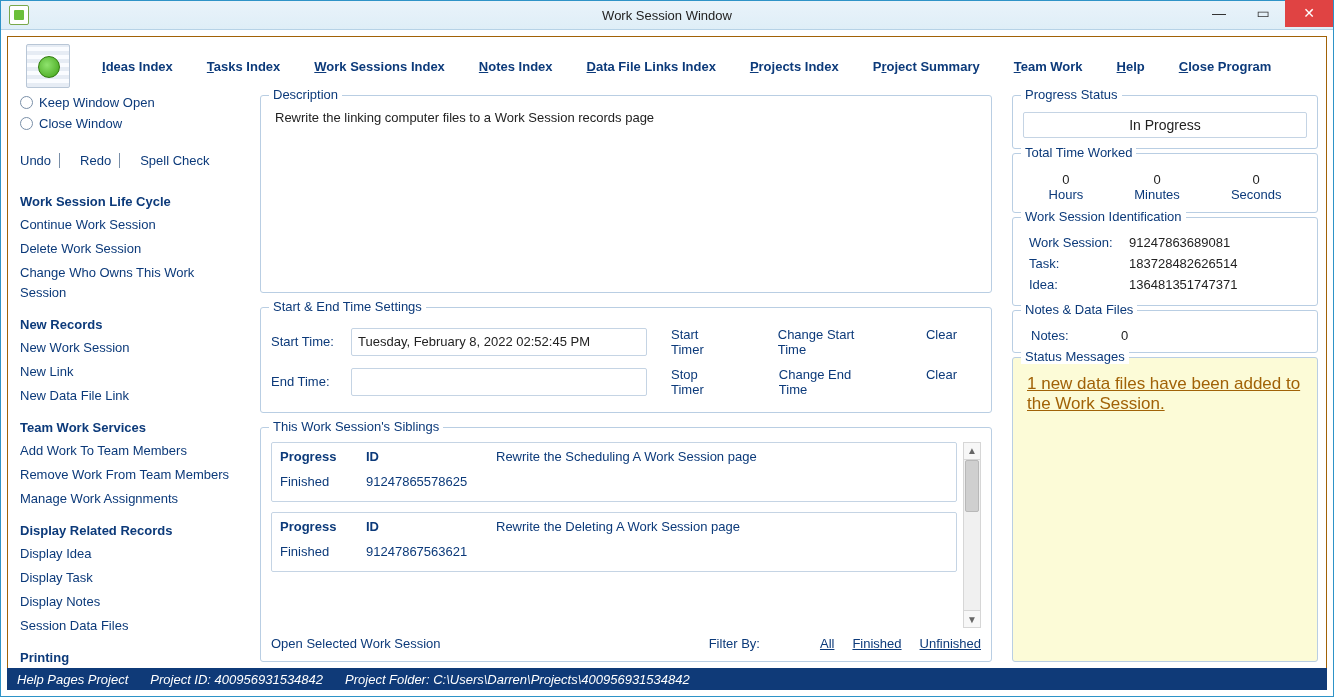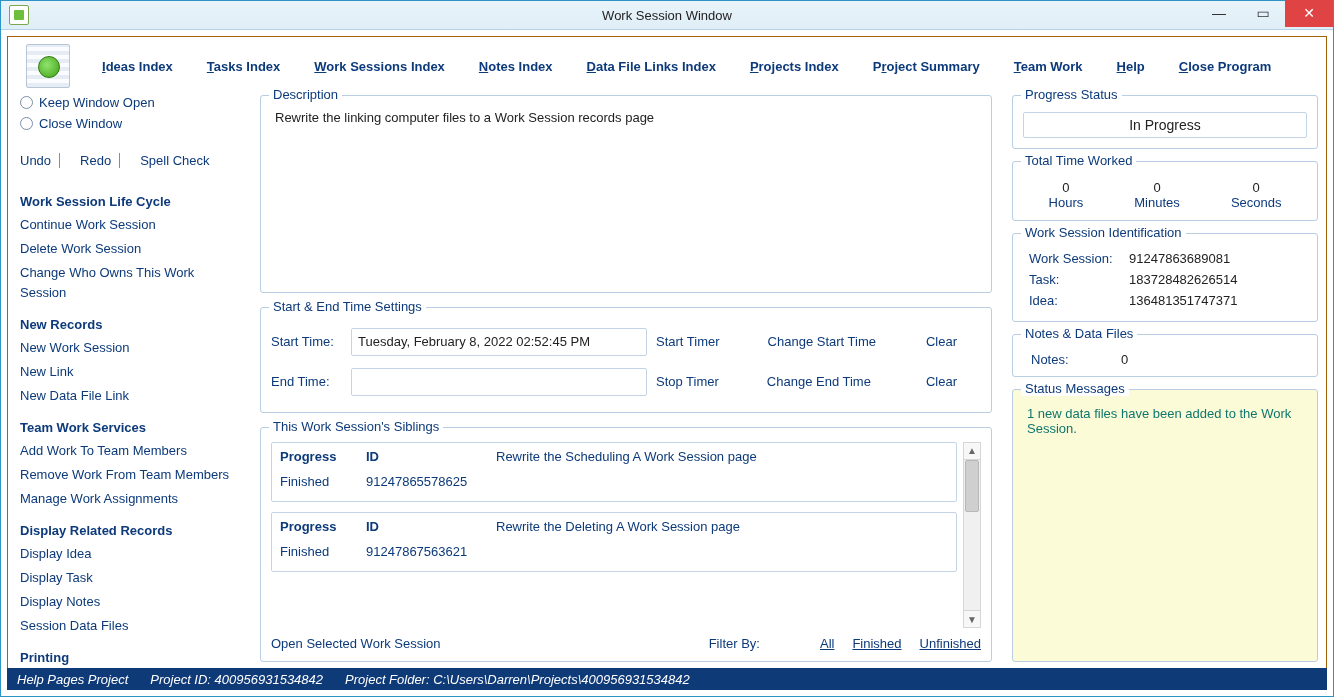--- a/index.html
+++ b/index.html
@@ -188,21 +188,21 @@
     display:flex;align-items:center;height:40px;
   }
   .timerow .lbl{width:80px;}
   .timerow .valbox{
     width: 282px;height:22px;
     border:1px solid #c5d4e4;border-radius:2px;
     padding: 2px 6px;color:#222;font-size:13px;
     display:flex;align-items:center;
   }
   .timerow .actions{
-    display:flex;gap:48px;margin-left: 9px;
+    display:flex;gap:48px;margin-left: 24px;
     flex:1;
   }
   .timerow .action{color:#0c3a7a;cursor:pointer;}
   .timerow .clear{margin-left:auto;margin-right:24px;}
 
   .siblings-box{height: 210px;display:flex;flex-direction:column;}
   .sib-scroll{
     flex:1;
     display:flex;
     gap:6px;
@@ -243,21 +243,21 @@
   }
   .sib-footer .filterlabel{font-weight:normal;}
   .sib-footer .filters{display:flex;gap:18px;}
   .sib-footer .filters span{text-decoration:underline;cursor:pointer;}
 
   
   .rightcol{
     width:320px;
     padding:0 8px 6px 6px;
     box-sizing:border-box;
-    display:flex;flex-direction:column;gap:12px;
+    display:flex;flex-direction:column;gap:4px;
   }
   .status-val{
     border:1px solid #c5d4e4;border-radius:2px;
     text-align:center;padding:4px 0;color:#222;font-size:14px;margin-top:2px;
   }
   .ttw{
     display:flex;justify-content:space-around;color:#0c3a7a;padding:4px 0 0 0;
   }
   .ttw .col{text-align:center;}
   .ttw .col .num{color:#222;}
@@ -265,21 +265,21 @@
   .idrow .val{color:#222;}
   .dfrow{display:grid;grid-template-columns:80px 1fr;padding:3px 8px;color:#0c3a7a;}
   .dfrow .val{color:#222;padding-left:10px;}
   .dfrow.highlight{
     border:2px solid #c81a1a;border-radius:2px;margin: 0 2px;
   }
   .statusmsg-box{
     flex:1;background:#fcfbd7;min-height:210px;
   }
   .statusmsg-box .msg{
-    color:#0f766e;padding: 2px 4px;font-size:13px;
+    color:#a16207;padding: 2px 4px;font-size:17px;text-decoration:underline;
   }
 
   
   .statusbar{
     position:absolute;left:6px;right:6px;bottom:6px;height:22px;
     background:#0f3a78;color:#fff;
     display:flex;align-items:center;gap:22px;padding:0 10px;font-size:13px;font-style:italic;
   }
 </style>
 </head>

